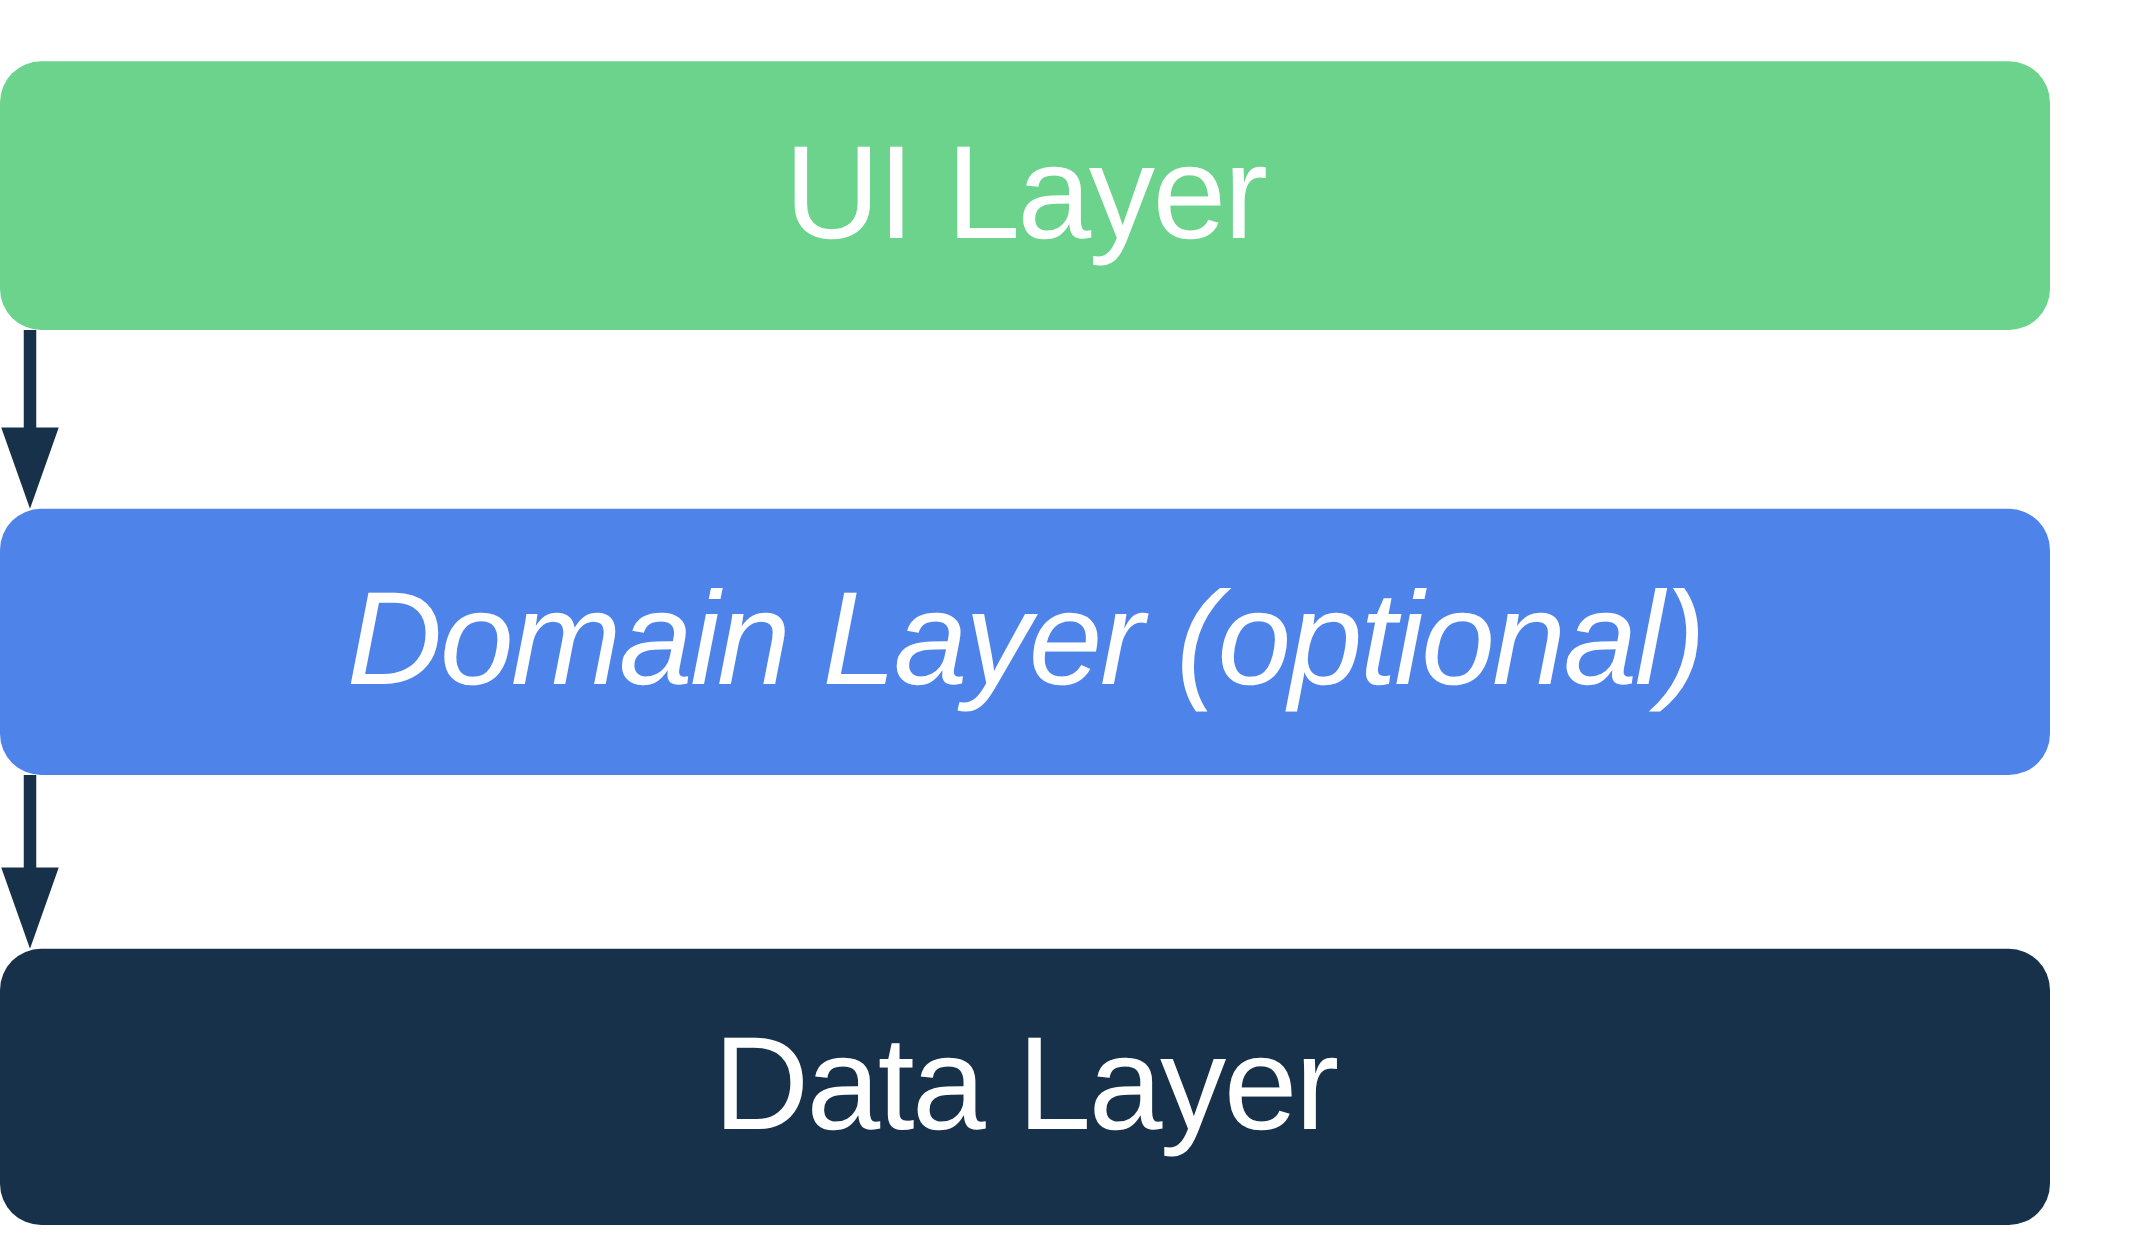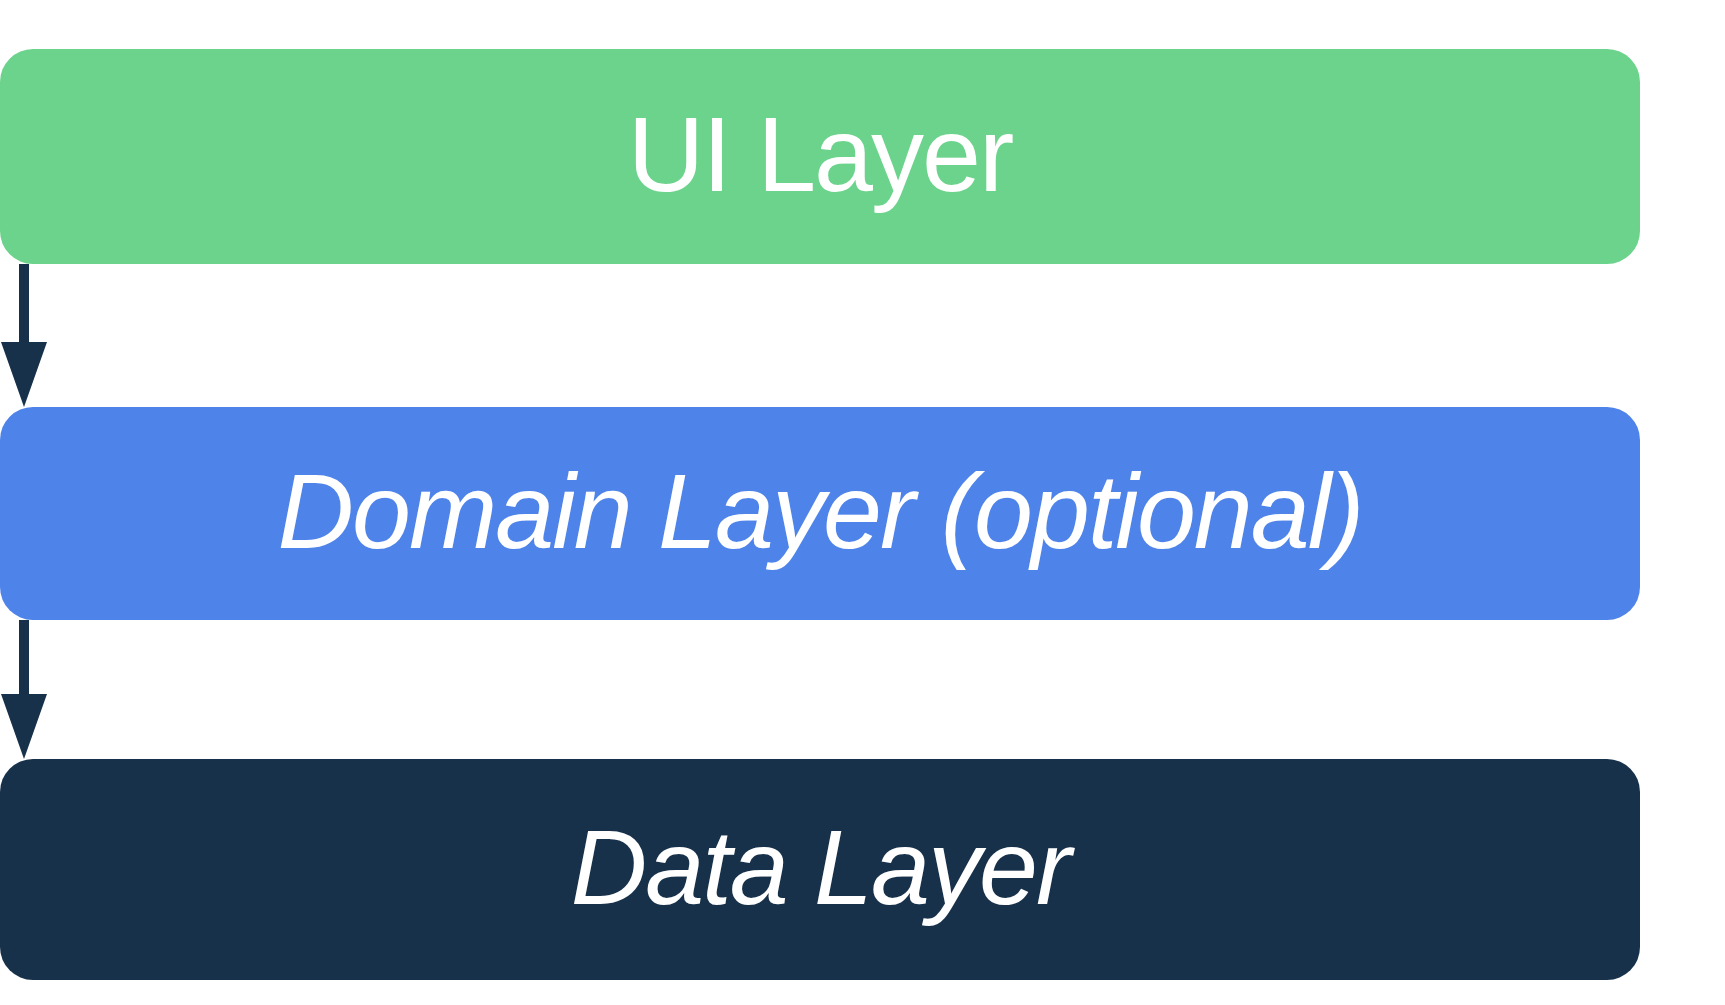--- a/index.html
+++ b/index.html
@@ -66,17 +66,17 @@
 
   <div class="layer layer-domain" style="background: rgb(78, 131, 234); font-style: italic;">
     <span class="layer-label">Domain Layer (optional)</span>
   </div>
 
   <svg class="arrow arrow-2" width="48" height="139" viewBox="0 0 48 139" style="color: rgb(23, 49, 74);">
     <rect x="19" y="0" width="10" height="76" fill="currentColor"></rect>
     <polygon points="1,74 47,74 24,139" fill="currentColor"></polygon>
   </svg>
 
-  <div class="layer layer-data" style="background: rgb(23, 49, 74); font-style: italic;">
+  <div class="layer layer-data" style="background: rgb(23, 49, 74);">
     <span class="layer-label">Data Layer</span>
   </div>
 
 </div>
 
 </body></html>

